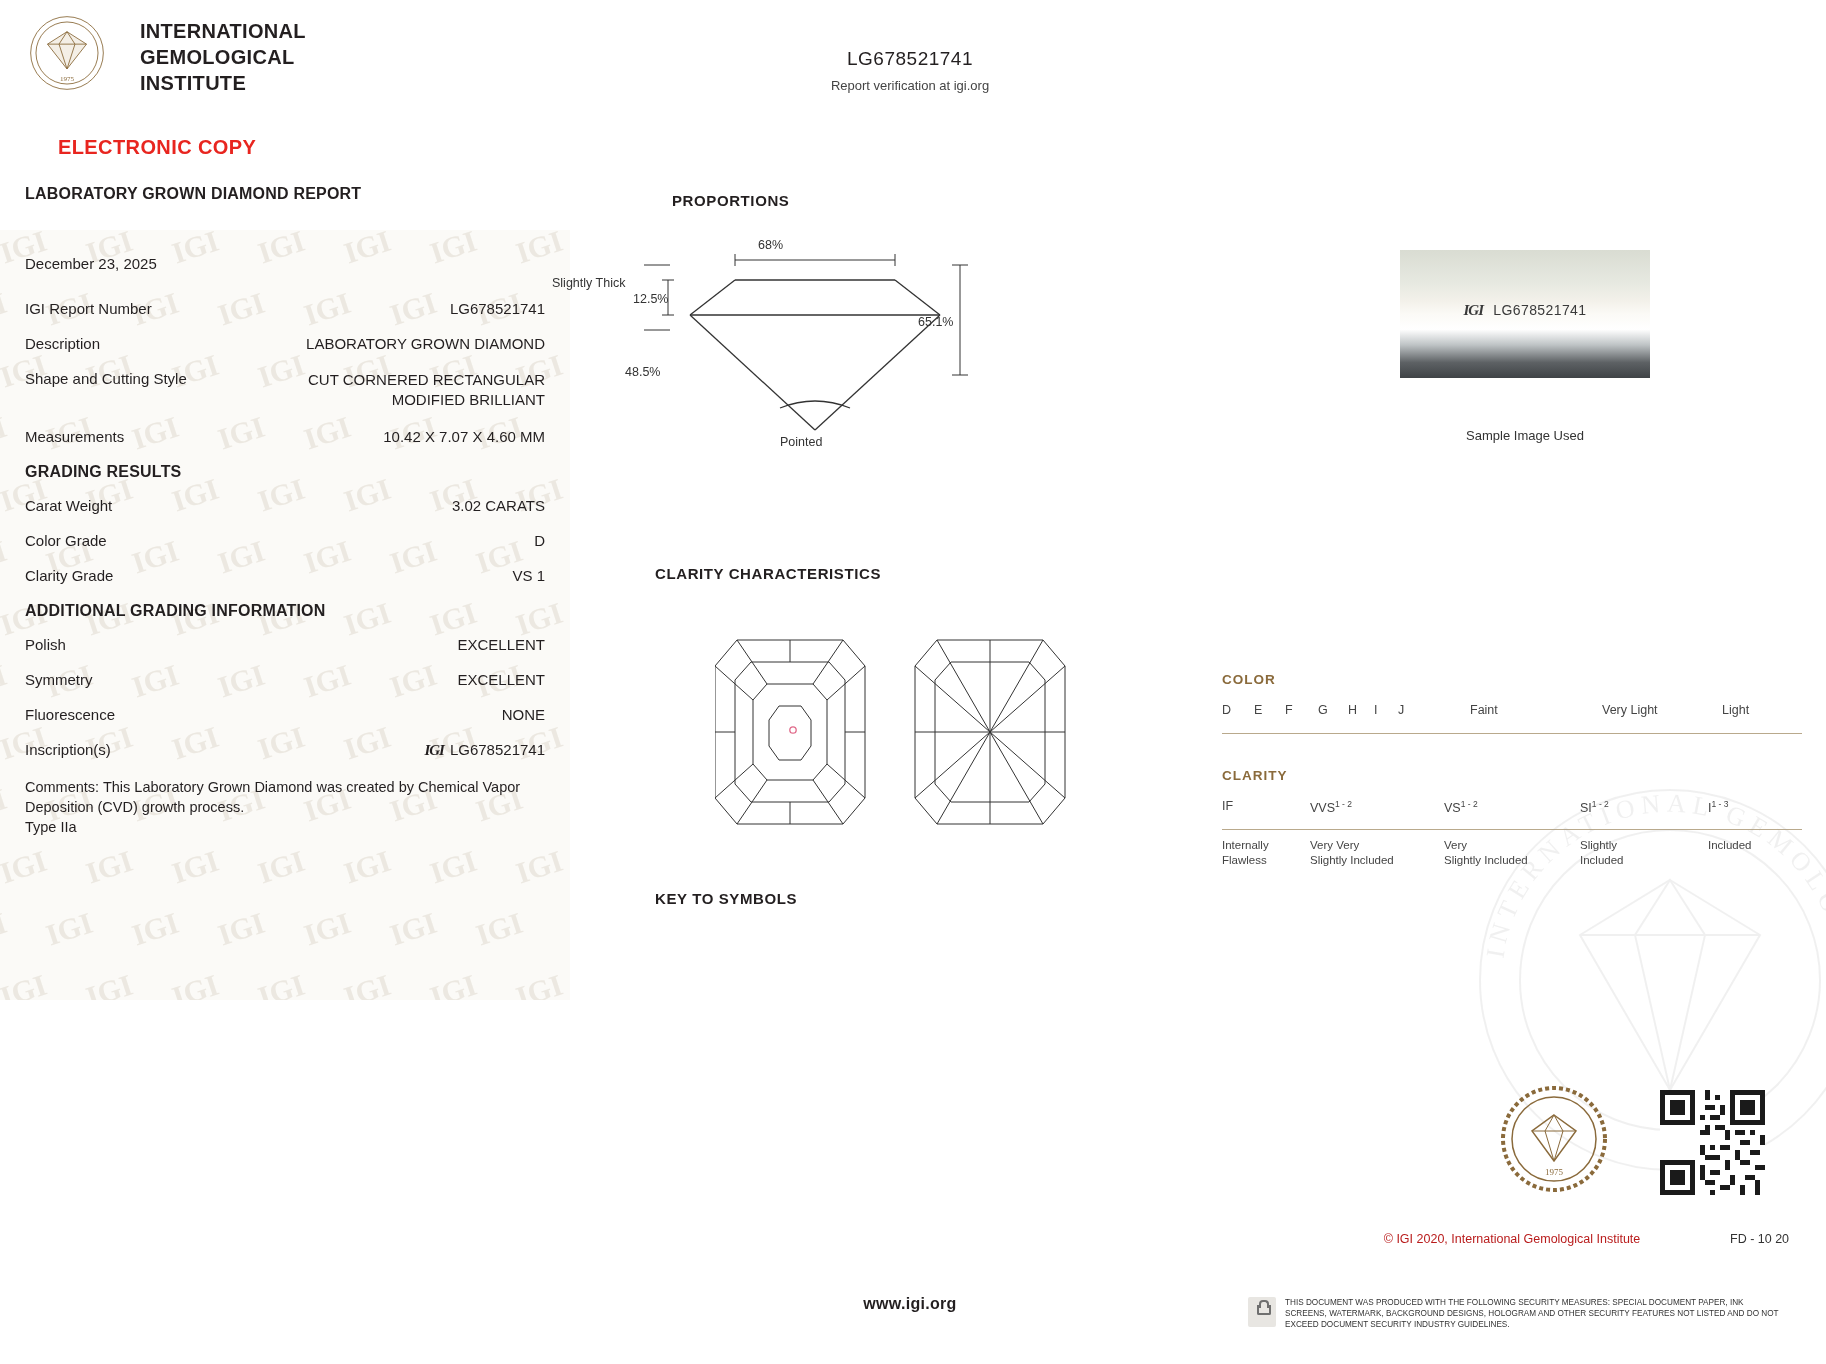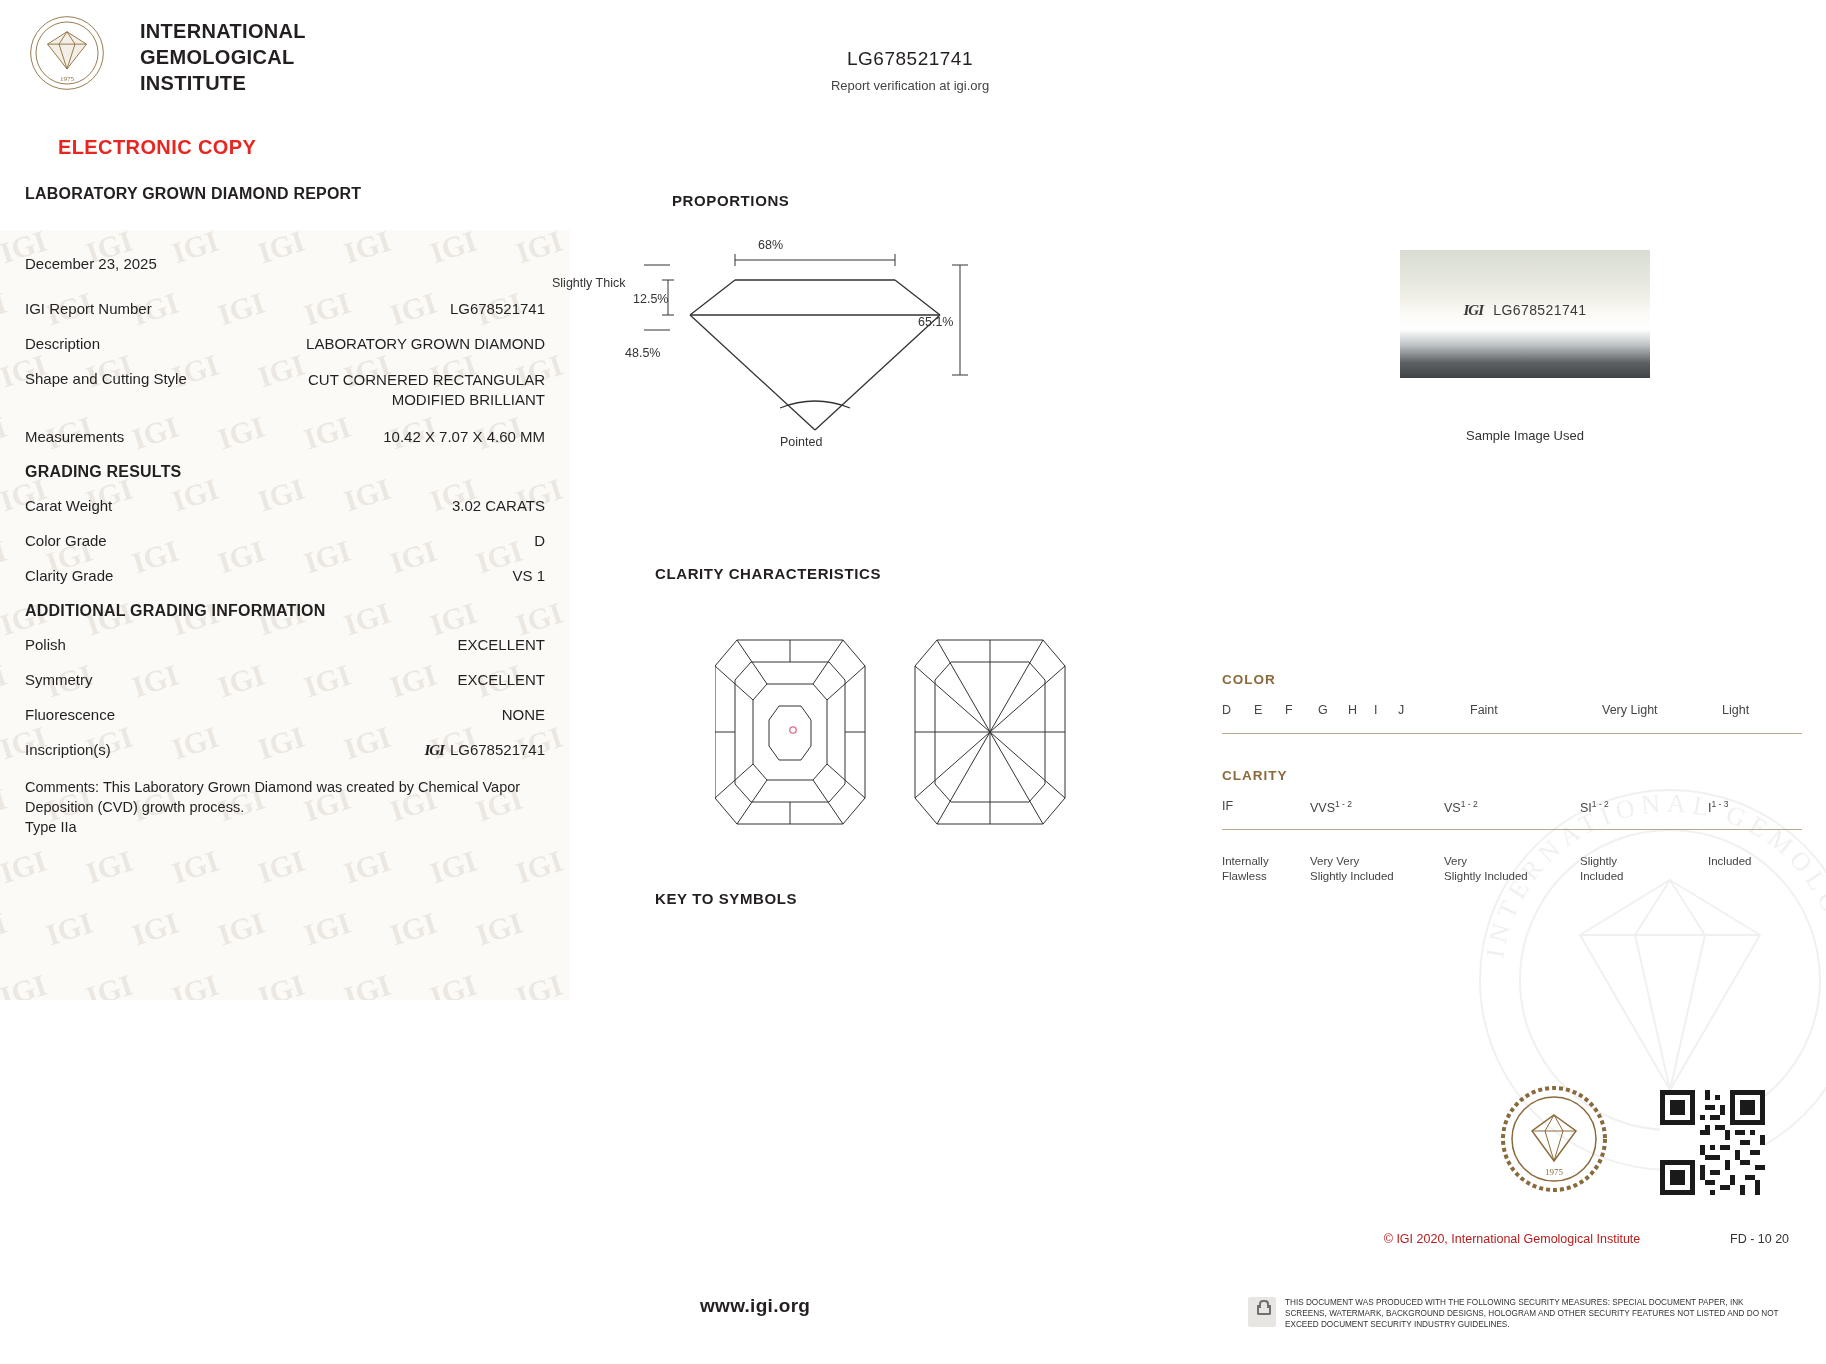--- a/index.html
+++ b/index.html
@@ -68,36 +68,36 @@
     position:absolute; left:50%; top:47%; transform:translate(-50%,-50%);
     font-size:14px; color:#3a3a3a; white-space:nowrap; letter-spacing:.4px;
   }
   .sample-cap { position:absolute; left:1400px; top:428px; width:250px; text-align:center; font-size:13px; color:#333; }
 
   .scale-box { position:absolute; left:1222px; top:672px; width:580px; }
   .scale-title { font-size:13.5px; font-weight:bold; color:#8a6a3b; letter-spacing:1px; margin-bottom:16px; }
   .scale-row { position:relative; height:26px; }
   .scale-row span { position:absolute; font-size:12.5px; color:#444; }
   .scale-line { border-bottom:1px solid #b9a98c; height:1px; margin-top:4px; }
-  .sub-row { position:relative; height:36px; margin-top:24px; }
+  .sub-row { position:relative; height:36px; margin-top:8px; }
   .sub-row span { position:absolute; font-size:11.5px; color:#444; line-height:15px; }
   .sup { font-size:8.5px; vertical-align:super; }
 
   
   .big-wm {
     position:absolute; left:1460px; top:770px; width:420px; height:420px;
     opacity:.14; pointer-events:none;
   }
 
   
   .seal { position:absolute; left:1500px; top:1085px; width:108px; height:108px; }
   .qr { position:absolute; left:1660px; top:1090px; width:105px; height:105px; }
   .copy-line { position:absolute; left:1222px; top:1232px; width:580px; text-align:center; font-size:12.5px; color:#b91c1c; }
   .fd { position:absolute; left:1730px; top:1232px; font-size:12.5px; color:#333; }
-  .www { position:absolute; left:700px; top:1295px; width:420px; font-size:19px; font-weight:bold; letter-spacing:.3px; }
+  .www { position:absolute; left:700px; top:1295px; width:420px; text-align:center; font-size:16px; font-weight:bold; letter-spacing:.3px; }
   .sec-note { position:absolute; left:1285px; top:1297px; width:500px; font-size:8.2px; line-height:11px; color:#333; }
   .lock { position:absolute; left:1248px; top:1297px; width:28px; height:30px; background:#e8e6e2; border-radius:2px; }
   .lock:after {
     content:""; position:absolute; left:9px; top:8px; width:10px; height:8px;
     border:2px solid #6f6f6f; border-top:none; border-radius:0 0 2px 2px;
   }
   .lock:before {
     content:""; position:absolute; left:11px; top:3px; width:6px; height:6px;
     border:2px solid #6f6f6f; border-bottom:none; border-radius:4px 4px 0 0;
   }
@@ -319,21 +319,21 @@
 
       <g stroke="#333" stroke-width="1">
         <line x1="330" y1="35" x2="330" y2="145"></line>
         <line x1="322" y1="35" x2="338" y2="35"></line>
         <line x1="322" y1="145" x2="338" y2="145"></line>
       </g>
     </svg>
     <div class="prop-lbl" style="left:128px; top:8px;">68%</div>
     <div class="prop-lbl" style="left:-78px; top:46px;">Slightly Thick</div>
     <div class="prop-lbl" style="left:3px; top:62px;">12.5%</div>
-    <div class="prop-lbl" style="left:-5px; top:116px;">48.5%</div>
+    <div class="prop-lbl" style="left:-5px; top:135px;">48.5%</div>
     <div class="prop-lbl" style="left:288px; top:85px;">65.1%</div>
     <div class="prop-lbl" style="left:150px; top:205px;">Pointed</div>
   </div>
 
   <div class="mid-h" id="clar-h">CLARITY CHARACTERISTICS</div>
 
   <div class="clarity-figs">
     <svg width="360" height="230" viewBox="0 0 360 230">
 
       <g fill="none" stroke="#333" stroke-width="1">

